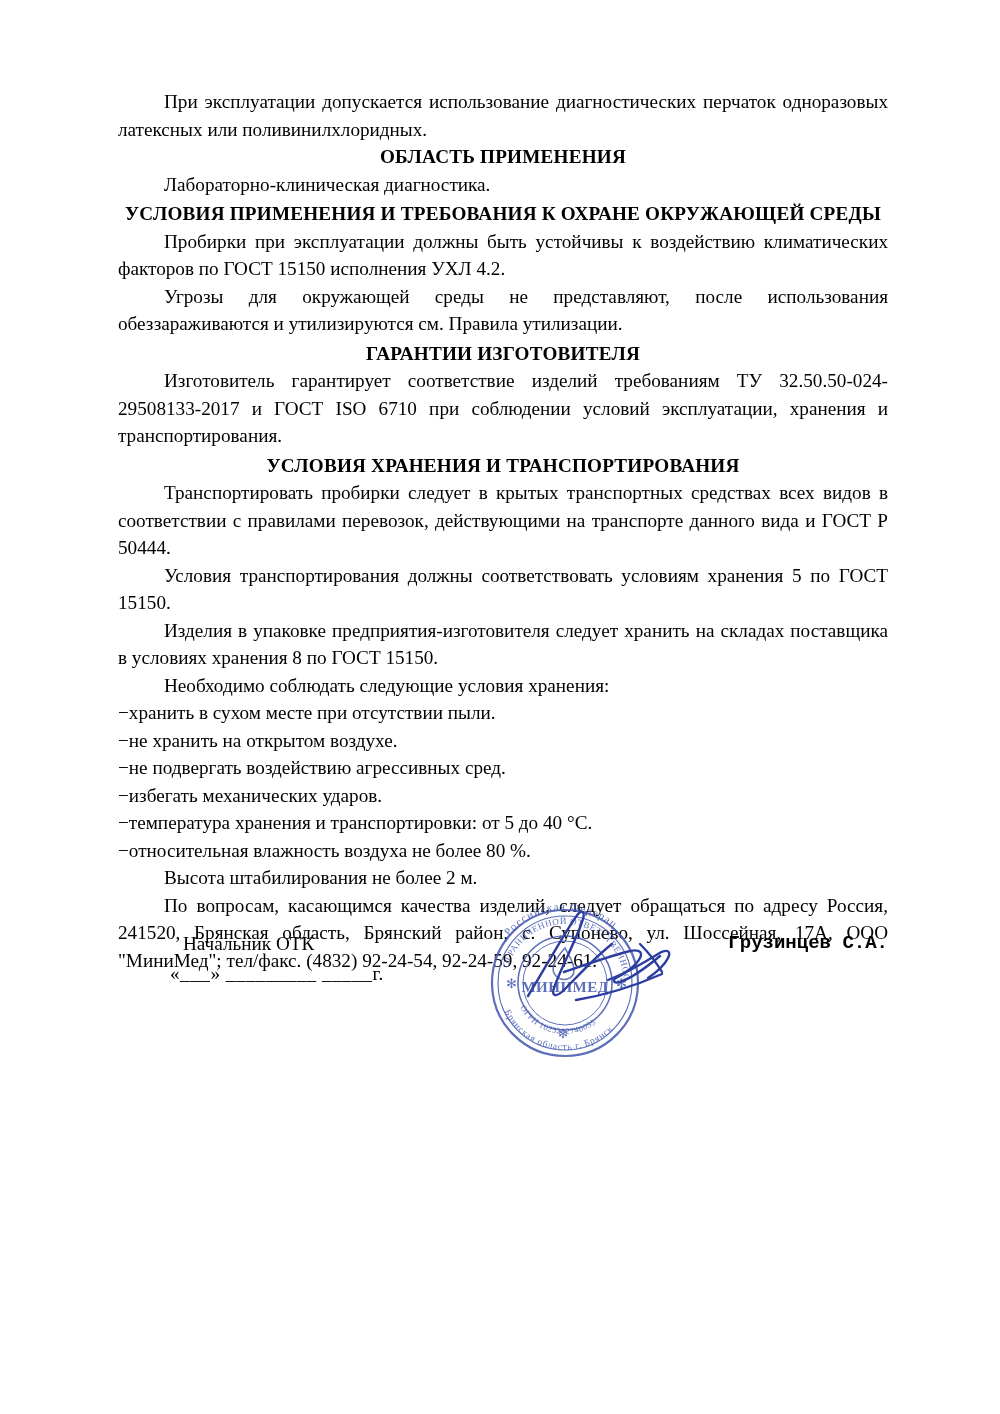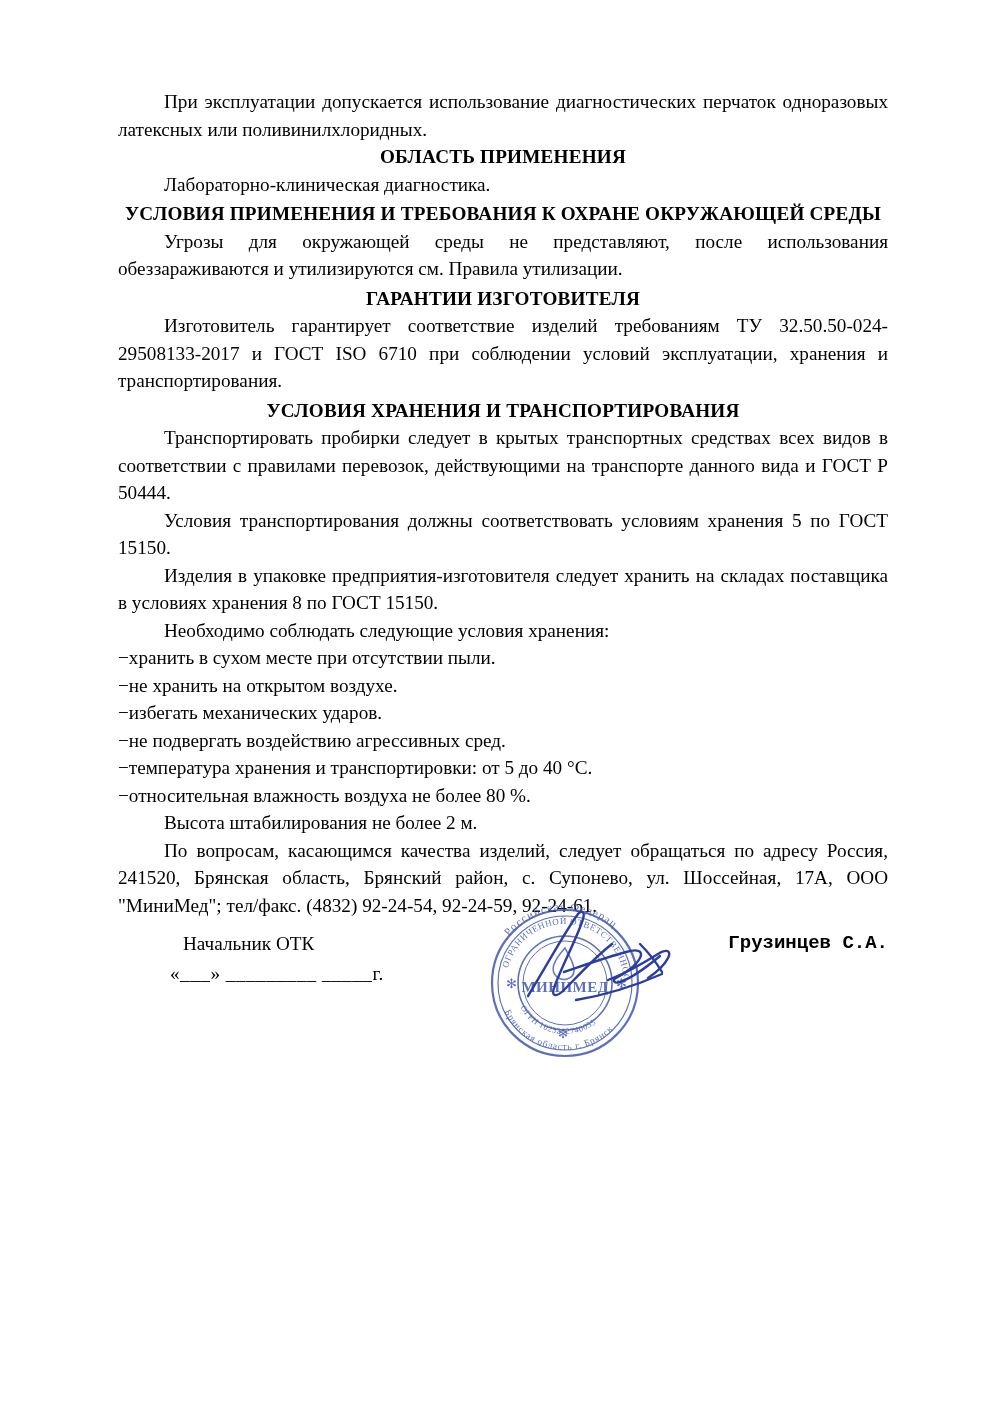--- a/index.html
+++ b/index.html
@@ -112,40 +112,41 @@
 
     <p class="indent">При эксплуатации допускается использование диагностических перчаток одноразовых латексных или поливинилхлоридных.</p>
 
     <div class="heading-block">
       <h2>ОБЛАСТЬ ПРИМЕНЕНИЯ</h2>
       <p class="indent">Лабораторно-клиническая диагностика.</p>
     </div>
 
     <div class="heading-block">
       <h2>УСЛОВИЯ ПРИМЕНЕНИЯ И ТРЕБОВАНИЯ К ОХРАНЕ ОКРУЖАЮЩЕЙ СРЕДЫ</h2>
+      <p class="indent">Пробирки при эксплуатации должны быть устойчивы к воздействию климатических факторов по ГОСТ 15150 исполнения УХЛ 4.2.</p>
       <p class="indent">Угрозы для окружающей среды не представляют, после использования обеззараживаются и утилизируются см. Правила утилизации.</p>
     </div>
 
     <div class="heading-block">
       <h2>ГАРАНТИИ ИЗГОТОВИТЕЛЯ</h2>
       <p class="indent">Изготовитель гарантирует соответствие изделий требованиям ТУ 32.50.50-024-29508133-2017 и ГОСТ ISO 6710 при соблюдении условий эксплуатации, хранения и транспортирования.</p>
     </div>
 
     <div class="heading-block">
       <h2>УСЛОВИЯ ХРАНЕНИЯ И ТРАНСПОРТИРОВАНИЯ</h2>
       <p class="indent">Транспортировать пробирки следует в крытых транспортных средствах всех видов в соответствии с правилами перевозок, действующими на транспорте данного вида и ГОСТ Р 50444.</p>
       <p class="indent">Условия транспортирования должны соответствовать условиям хранения 5 по ГОСТ 15150.</p>
       <p class="indent">Изделия в упаковке предприятия-изготовителя следует хранить на складах поставщика в условиях хранения 8 по ГОСТ 15150.</p>
       <p class="indent">Необходимо соблюдать следующие условия хранения:</p>
 
       <div>
         <p class="dash-item">−хранить в сухом месте при отсутствии пыли.</p>
         <p class="dash-item">−не хранить на открытом воздухе.</p>
+        <p class="dash-item">−не подвергать воздействию агрессивных сред.</p>
         <p class="dash-item">−избегать механических ударов.</p>
-        <p class="dash-item">−не подвергать воздействию агрессивных сред.</p>
         <p class="dash-item">−температура хранения и транспортировки: от 5 до 40 °С.</p>
         <p class="dash-item">−относительная влажность воздуха не более 80 %.</p>
       </div>
 
       <p class="indent">Высота штабилирования не более 2 м.</p>
       <p class="indent">По вопросам, касающимся качества изделий, следует обращаться по адресу Россия, 241520, Брянская область, Брянский район, с. Супонево, ул. Шоссейная, 17А, ООО "МиниМед"; тел/факс. (4832) 92-24-54, 92-24-59, 92-24-61.</p>
     </div>
 
   </div>
 

